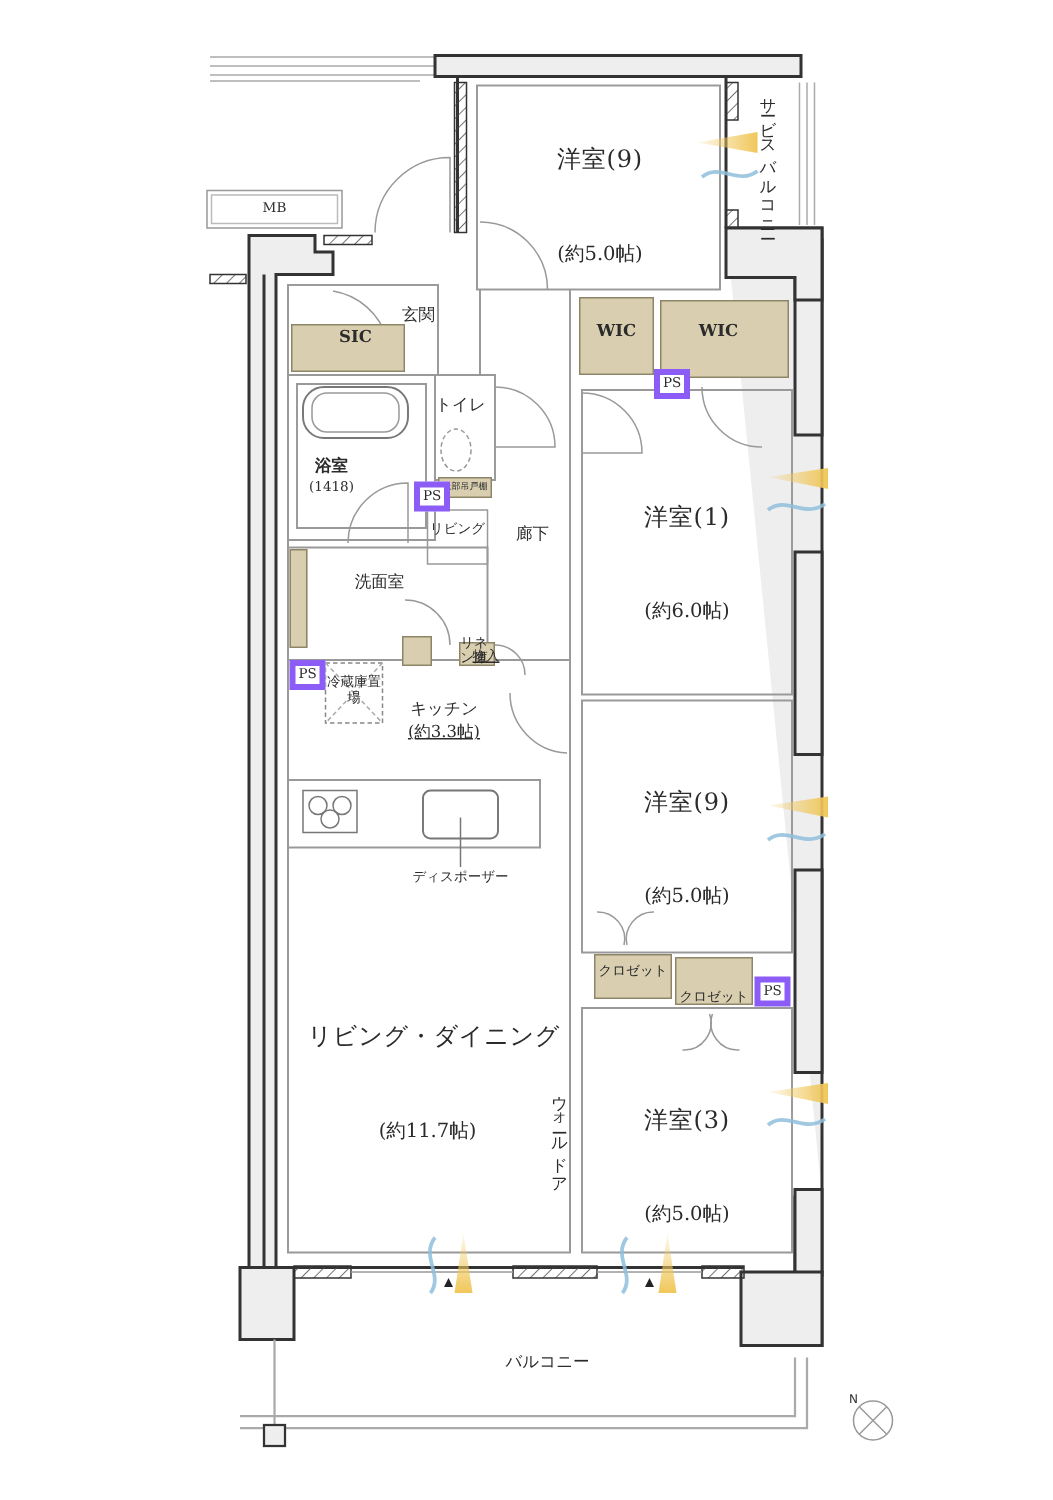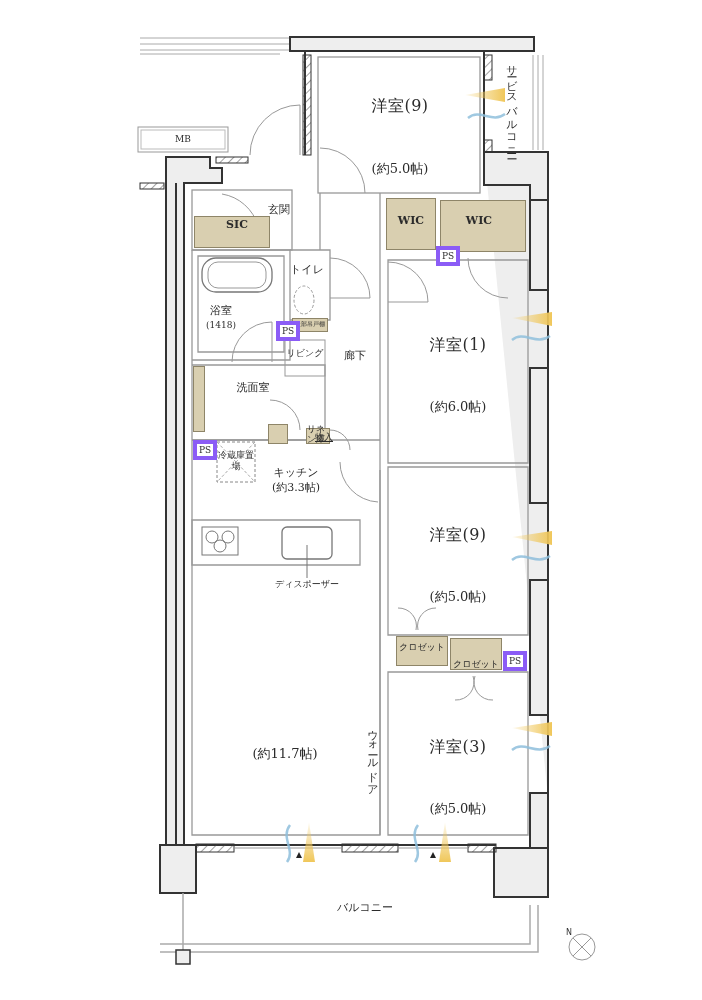--- a/index.html
+++ b/index.html
@@ -191,26 +191,27 @@
 
   <div class="lbl room-name" style="left:418px;top:335px;width:80px;">洋室(1)</div>
   <div class="lbl room-size" style="left:418px;top:358px;width:80px;">(約6.0帖)</div>
 
   <div class="lbl room-name" style="left:418px;top:525px;width:80px;">洋室(9)</div>
   <div class="lbl room-size" style="left:418px;top:548px;width:80px;">(約5.0帖)</div>
 
   <div class="lbl room-name" style="left:418px;top:737px;width:80px;">洋室(3)</div>
   <div class="lbl room-size" style="left:418px;top:760px;width:80px;">(約5.0帖)</div>
 
+  <div class="lbl room-name" style="left:205px;top:681px;width:160px;">リビング・ダイニング</div>
   <div class="lbl room-size" style="left:245px;top:705px;width:80px;">(約11.7帖)</div>
 
   <div class="lbl small" style="left:266px;top:465px;width:60px;">キッチン</div>
-  <div class="lbl small" style="left:266px;top:480px;width:60px;">(約3.3帖)</div>
-
-  <div class="lbl small" style="left:206px;top:303px;width:30px;">浴室</div>
+  <div class="lbl small" style="left:266px;top:480px;width:60px;text-decoration:underline;">(約3.3帖)</div>
+
+  <div class="lbl small" style="left:206px;top:303px;width:30px;font-weight:bold;">浴室</div>
   <div class="lbl tiny" style="left:204px;top:320px;width:34px;">(1418)</div>
 
   <div class="lbl small" style="left:230px;top:380px;width:46px;">洗面室</div>
   <div class="lbl small" style="left:290px;top:262px;width:34px;">トイレ</div>
   <div class="lbl small" style="left:340px;top:348px;width:30px;">廊下</div>
   <div class="lbl small" style="left:264px;top:202px;width:30px;">玄関</div>
 
   <div class="lbl small" style="left:222px;top:218px;width:30px;font-weight:bold;">SIC</div>
   <div class="lbl small" style="left:394px;top:214px;width:34px;font-weight:bold;">WIC</div>
   <div class="lbl small" style="left:462px;top:214px;width:34px;font-weight:bold;">WIC</div>

